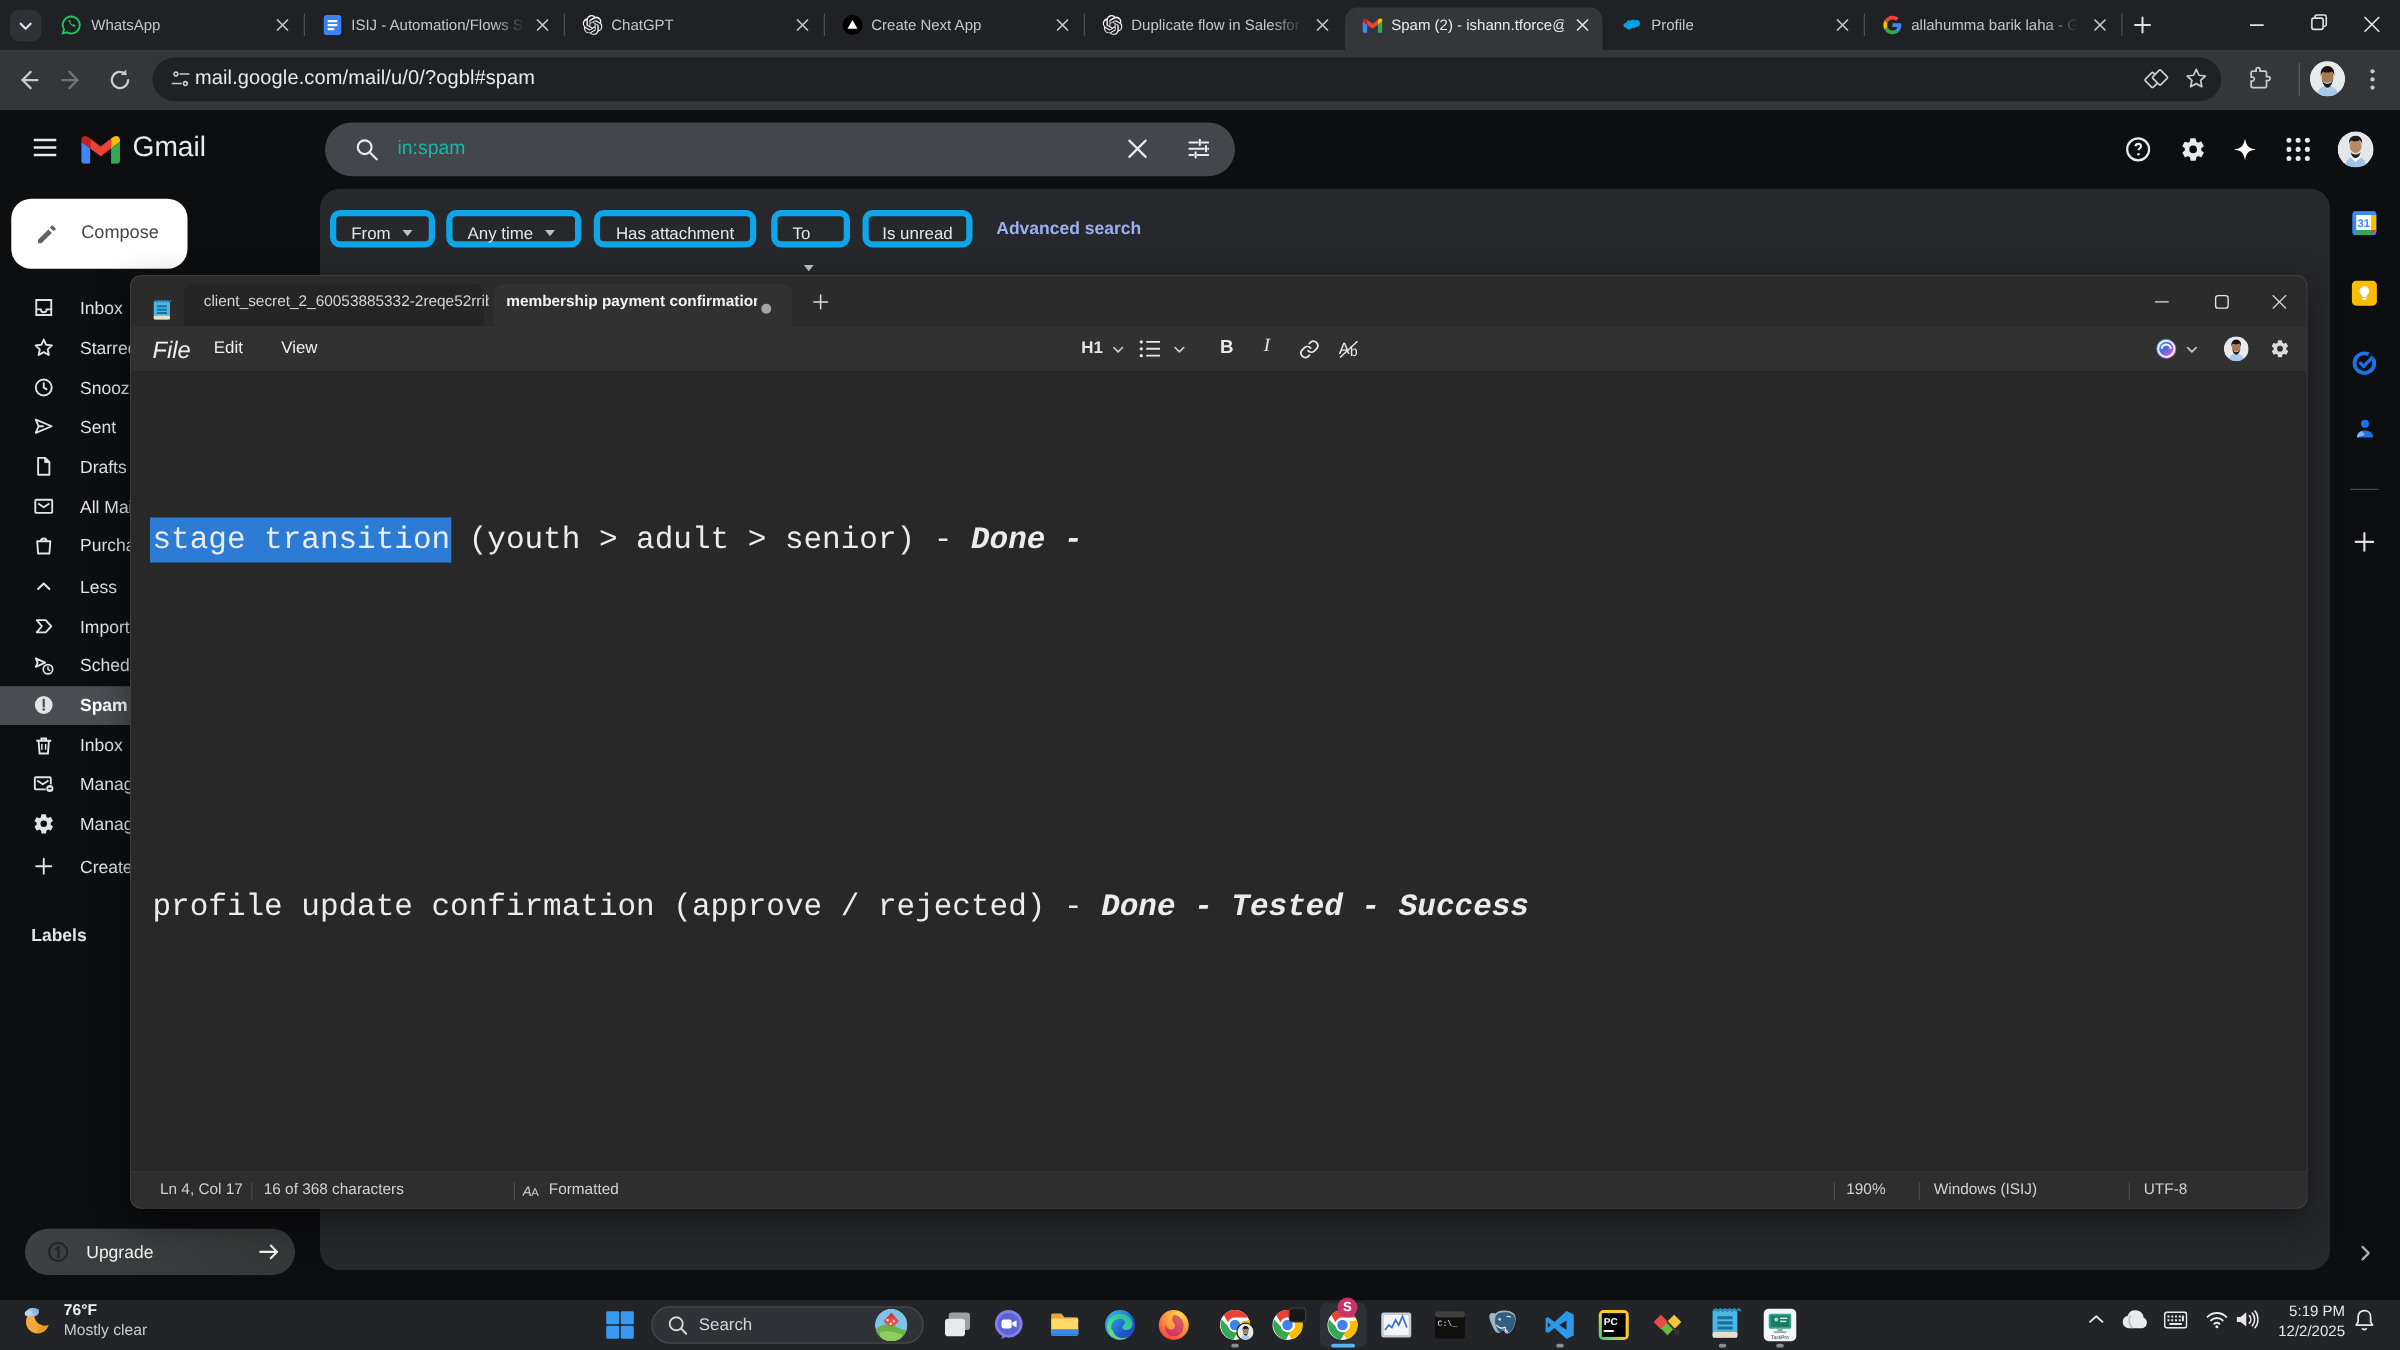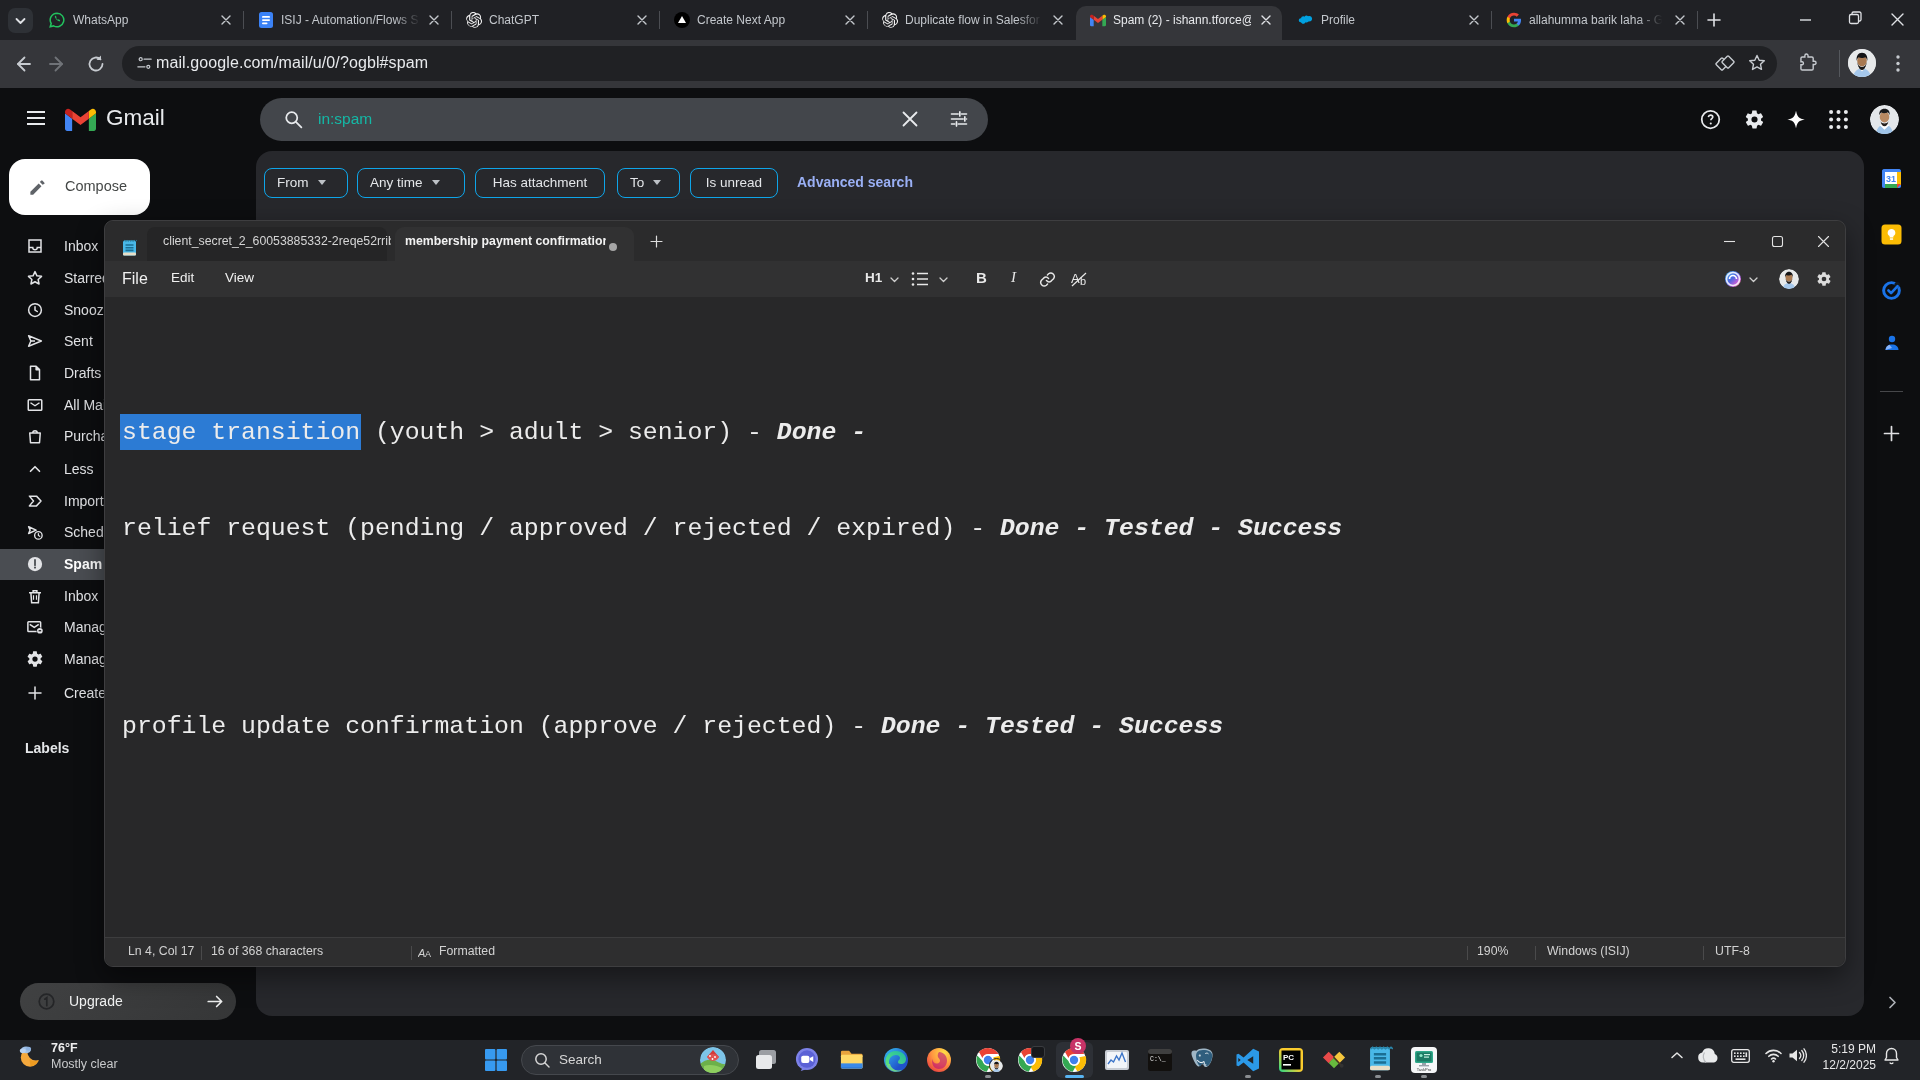--- a/index.html
+++ b/index.html
@@ -14,21 +14,21 @@
   .tclose svg { display:block; }
   .tsep { position:absolute; top:11px; width:1px; height:18px; background:#4b4d52; }
   .fav { position:absolute; top:12px; width:16px; height:16px; }
   #activetab { position:absolute; left:1076px; top:6px; width:206px; height:34px; background:#35363a; border-radius:10px 10px 0 0; }
   .winctl { position:absolute; top:0; width:46px; height:40px; }
   
   #omnibox { position:absolute; left:122px; top:6px; width:1655px; height:35px; border-radius:18px; background:#202124; }
   
   #gmail { position:absolute; left:0; top:88px; width:1920px; height:952px; background:#0d0e10; }
   #gpanel { position:absolute; left:256px; top:63px; width:1608px; height:865px; background:#27282c; border-radius:16px; }
-  .chip { position:absolute; top:80px; height:30px; border:1px solid #0ea5e9; border-radius:8px; color:#e4e6e9; font-size:13.5px; line-height:28px; text-align:left; padding:0 12px; }
+  .chip { position:absolute; top:80px; height:30px; border:5px solid #0ea5e9; border-radius:8px; color:#e4e6e9; font-size:13.5px; line-height:28px; text-align:left; padding:0 12px; }
   .gitem { position:absolute; left:0; width:104px; height:32px; }
   .gitem .lbl { position:absolute; left:64px; top:7px; font-size:14px; color:#e2e3e6; white-space:nowrap; }
   .gitem svg { position:absolute; left:26px; top:6px; }
   
   #notepad { position:absolute; left:104px; top:220px; width:1742px; height:747px; background:#282829; border-radius:9px; border:1px solid #3e3e40; box-shadow:0 10px 28px rgba(0,0,0,0.45); }
   #np-tabbar { position:absolute; left:0; top:0; width:100%; height:40px; background:#2b2b2c; border-radius:9px 9px 0 0; }
   #np-toolbar { position:absolute; left:0; top:40px; width:100%; height:36px; background:#313132; }
   #np-status { position:absolute; left:0; bottom:0; width:100%; height:29px; background:#2e2e2f; border-top:1px solid #3d3d3e; border-radius:0 0 9px 9px; font-size:12.3px; color:#d2d2d2; }
   .npsep { position:absolute; top:8px; width:1px; height:14px; background:#4a4a4b; }
   #np-edit { position:absolute; left:0; top:76px; width:100%; height:642px; background:#282829; overflow:hidden; }
@@ -465,21 +465,21 @@
         <path d="M1 6.5h11" stroke="#e3e3e3" stroke-width="1.1"></path>
       </svg>
     <svg class="abs" style="left:1666px;top:14px;" width="13" height="13" viewBox="0 0 13 13">
         <rect x="1.5" y="1.5" width="10" height="10" rx="2" fill="none" stroke="#e3e3e3" stroke-width="1.1"></rect>
       </svg>
     <svg class="abs" style="left:1712px;top:14px;" width="13" height="13" viewBox="0 0 13 13">
         <path d="M1.5 1.5l10 10M11.5 1.5l-10 10" stroke="#e3e3e3" stroke-width="1.1" stroke-linecap="round"></path>
       </svg>
   </div>
   <div id="np-toolbar">
-    <div class="abs" style="left:17px;top:9px;font-size:16px;color:#f0f0f0;">File</div>
+    <div class="abs" style="left:17px;top:9px;font-size:19px;color:#f0f0f0;font-style:italic;">File</div>
     <div class="abs" style="left:66px;top:9px;font-size:13.5px;color:#f0f0f0;">Edit</div>
     <div class="abs" style="left:120px;top:9px;font-size:13.5px;color:#f0f0f0;">View</div>
     <div class="abs" style="left:760px;top:9px;font-size:13.5px;font-weight:bold;color:#e8e8e8;">H1</div>
     <svg class="abs" style="left:784px;top:13px;" width="11" height="11" viewBox="0 0 11 11">
         <path d="M2 4l3.5 3.5L9 4" stroke="#cfcfcf" stroke-width="1.3" fill="none" stroke-linecap="round" stroke-linejoin="round"></path>
       </svg>
     <svg class="abs" style="left:806px;top:10px;" width="18" height="16" viewBox="0 0 18 16">
         <g fill="#e8e8e8">
           <circle cx="2" cy="2.5" r="1.3"></circle>
           <circle cx="2" cy="8" r="1.3"></circle>
@@ -531,21 +531,20 @@
           <path d="M10.2 15.8c1 2.8 6.6 2.8 7.6 0-.6 3.4-1.9 4.8-3.8 4.8s-3.2-1.4-3.8-4.8z" fill="#26211e"></path>
         </svg>
     </div>
     <svg class="abs" style="left:1711px;top:10px;" width="16" height="16" viewBox="0 0 24 24">
         <path fill="#dcdcdc" d="M19.4 13c0-.3.1-.7.1-1s0-.7-.1-1l2.1-1.7c.2-.2.3-.5.1-.7l-2-3.5c-.1-.2-.4-.3-.6-.2l-2.5 1a7.3 7.3 0 0 0-1.7-1l-.4-2.6c0-.3-.2-.5-.5-.5h-4c-.3 0-.5.2-.5.5l-.4 2.7c-.6.2-1.2.6-1.7 1l-2.5-1c-.2-.1-.5 0-.6.2l-2 3.5c-.1.2-.1.5.1.7L4.5 11c0 .3-.1.7-.1 1s0 .7.1 1l-2.1 1.7c-.2.2-.3.5-.1.7l2 3.5c.1.2.4.3.6.2l2.5-1c.5.4 1.1.8 1.7 1l.4 2.7c0 .3.2.5.5.5h4c.3 0 .5-.2.5-.5l.4-2.7c.6-.3 1.2-.6 1.7-1l2.5 1c.2.1.5 0 .6-.2l2-3.5c.1-.2.1-.5-.1-.7zM12 15.5a3.5 3.5 0 1 1 0-7 3.5 3.5 0 0 1 0 7z"></path>
       </svg>
   </div>
   <div id="np-edit">
     <div class="abs" style="left:15px;top:117px;width:241px;height:36px;background:#2c7bd4;"></div>
     <div class="docline" style="top:117px;">stage transition (youth &gt; adult &gt; senior) - <b>Done -</b></div>
-    <div class="docline" style="top:213px;">relief request (pending / approved / rejected / expired) - <b>Done - Tested - Success</b></div>
     <div class="docline" style="top:411px;">profile update confirmation (approve / rejected) - <b>Done - Tested - Success</b></div>
   </div>
   <div id="np-status">
     <div class="abs" style="left:23px;top:6px;">Ln 4, Col 17</div>
     <div class="npsep" style="left:96px;"></div>
     <div class="abs" style="left:106px;top:6px;">16 of 368 characters</div>
     <div class="npsep" style="left:306px;"></div>
     <svg class="abs" style="left:313px;top:8px;" width="15" height="13" viewBox="0 0 15 13">
         <text x="0" y="11" font-size="11" fill="#d2d2d2" font-family="Liberation Sans" font-style="italic">A</text>
         <text x="7" y="11" font-size="9" fill="#d2d2d2" font-family="Liberation Sans">A</text>

